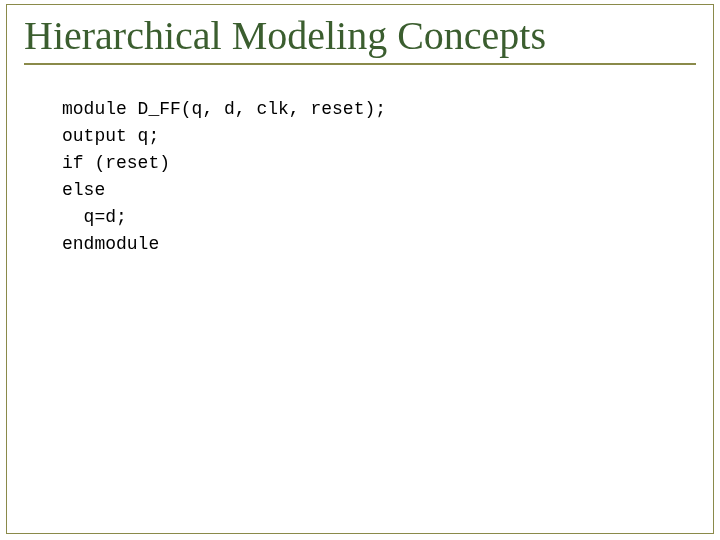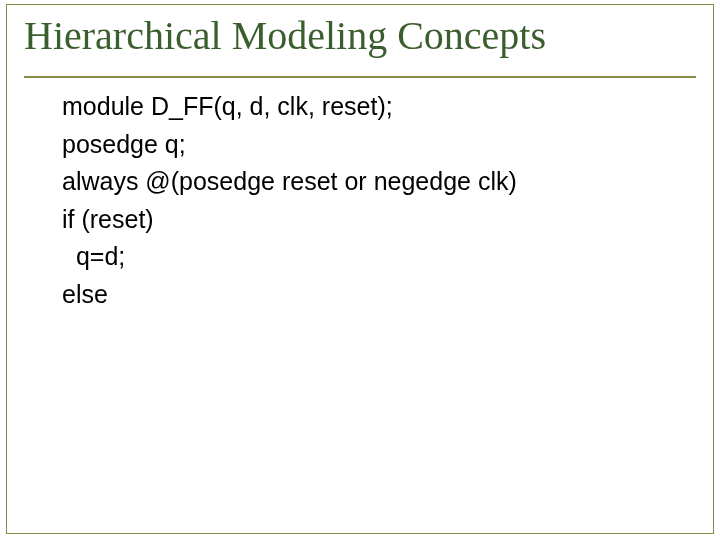--- a/index.html
+++ b/index.html
@@ -28,60 +28,60 @@
   .title-wrap {
     position: absolute;
     top: 14px;
     left: 24px;
     right: 24px;
   }
   .title {
     font-size: 40px;
     color: #3b5e2f;
     line-height: 1.1;
-    padding-bottom: 18px;
+    padding-bottom: 5px;
     border-bottom: 2px solid #8a8a4a;
   }
   .title-bg-mask {
     
     position: absolute;
     top: -2px;
     left: 16px;
     height: 12px;
     background: #ffffff;
     padding: 0 8px;
     
     right: 16px;
   }
   .body {
     position: absolute;
-    top: 88px;
+    top: 96px;
     left: 62px;
     right: 40px;
-    font-family: Liberation Sans, sans-serif;
-    font-size: 25px;
+    font-family: Liberation Mono, monospace;
+    font-size: 18px;
     color: #000000;
     line-height: 1.5;
   }
   .code-line {
     white-space: pre;
   }
 </style>
 </head>
 <body>
 
 <div class="slide">
   <div class="title-bg-mask"></div>
   <div class="frame"></div>
 
   <div class="title-wrap">
     <div class="title">Hierarchical Modeling Concepts</div>
   </div>
 
   <div class="body">
     <div class="code-line">module D_FF(q, d, clk, reset);</div>
-    <div class="code-line">posedge q;</div>
-    <div class="code-line">always @(posedge reset or negedge clk)</div>
+    <div class="code-line">output q;</div>
     <div class="code-line">if (reset)</div>
+    <div class="code-line">else</div>
     <div class="code-line">  q=d;</div>
-    <div class="code-line">else</div>
+    <div class="code-line">endmodule</div>
   </div>
 </div>
 
 </body></html>

